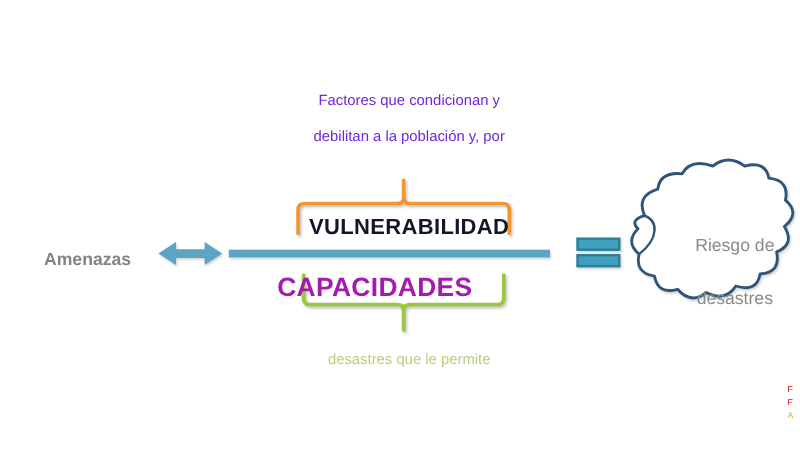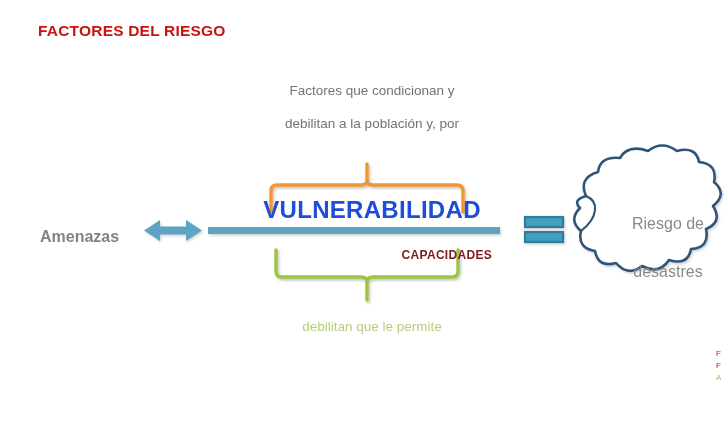--- a/index.html
+++ b/index.html
@@ -15,43 +15,43 @@
   
   .title{
     position:absolute;left:38px;top:22px;
     font-size:15.5px;font-weight:bold;letter-spacing:.2px;
     color:#CC1111;white-space:nowrap;
   }
 
   
   .cap-orange{
     position:absolute;left:248px;top:74px;width:248px;
-    text-align:center;color:#737373;
+    text-align:center;color:#6d28d9;
     font-size:13.5px;line-height:33px;white-space:nowrap;
   }
   .cap-orange div{white-space:nowrap;}
 
   
   .cap-green{
     position:absolute;left:248px;top:310px;width:248px;
     text-align:center;color:#B6CE7E;
     font-size:13.5px;line-height:33px;
   }
   .cap-green div{white-space:nowrap;}
 
   
   .lbl-vuln{
     position:absolute;left:252px;top:196px;width:240px;
-    text-align:center;color:#1d4ed8;
-    font-size:24px;font-weight:bold;letter-spacing:.3px;white-space:nowrap;
+    text-align:center;color:#0f172a;
+    font-size:20px;font-weight:bold;letter-spacing:.3px;white-space:nowrap;
   }
   .lbl-cap{
     position:absolute;left:252px;top:248px;width:240px;
-    text-align:right;color:#7f1d1d;
-    font-size:12px;font-weight:bold;letter-spacing:.3px;white-space:nowrap;
+    text-align:left;color:#a21caf;
+    font-size:24px;font-weight:bold;letter-spacing:.3px;white-space:nowrap;
   }
 
   
   .amenazas{
     position:absolute;left:40px;top:228px;
     font-size:16px;font-weight:bold;color:#808387;white-space:nowrap;
   }
 
   
   .cloud-text{
@@ -70,21 +70,20 @@
   .credit .l2{color:#CC1111;}
   .credit .l3{color:#E8A33D;}
 
   svg{position:absolute;left:0;top:0;overflow:visible;}
 </style>
 </head>
 <body>
 
 <div class="stage">
 
-  <div class="title">FACTORES DEL RIESGO</div>
 
   <svg width="727" height="421">
     <defs>
       <filter id="sh" x="-30%" y="-30%" width="180%" height="180%">
         <feDropShadow dx="1.5" dy="2" stdDeviation="1.1" flood-color="#9a9a9a" flood-opacity="0.55"></feDropShadow>
       </filter>
       <filter id="sh2" x="-30%" y="-30%" width="180%" height="180%">
         <feDropShadow dx="1.2" dy="1.6" stdDeviation="0.9" flood-color="#9a9a9a" flood-opacity="0.45"></feDropShadow>
       </filter>
     </defs>
@@ -141,21 +140,21 @@
   <div class="cap-orange">
     <div>Factores que condicionan y</div>
     <div>debilitan a la población y, por</div>
   </div>
 
   <div class="lbl-vuln">VULNERABILIDAD</div>
 
   <div class="lbl-cap">CAPACIDADES</div>
 
   <div class="cap-green">
-    <div>debilitan que le permite</div>
+    <div>desastres que le permite</div>
   </div>
 
   <div class="amenazas">Amenazas</div>
 
   <div class="cloud-text">
     <div>Riesgo de</div>
     <div>desastres</div>
   </div>
 
   <div class="credit">

